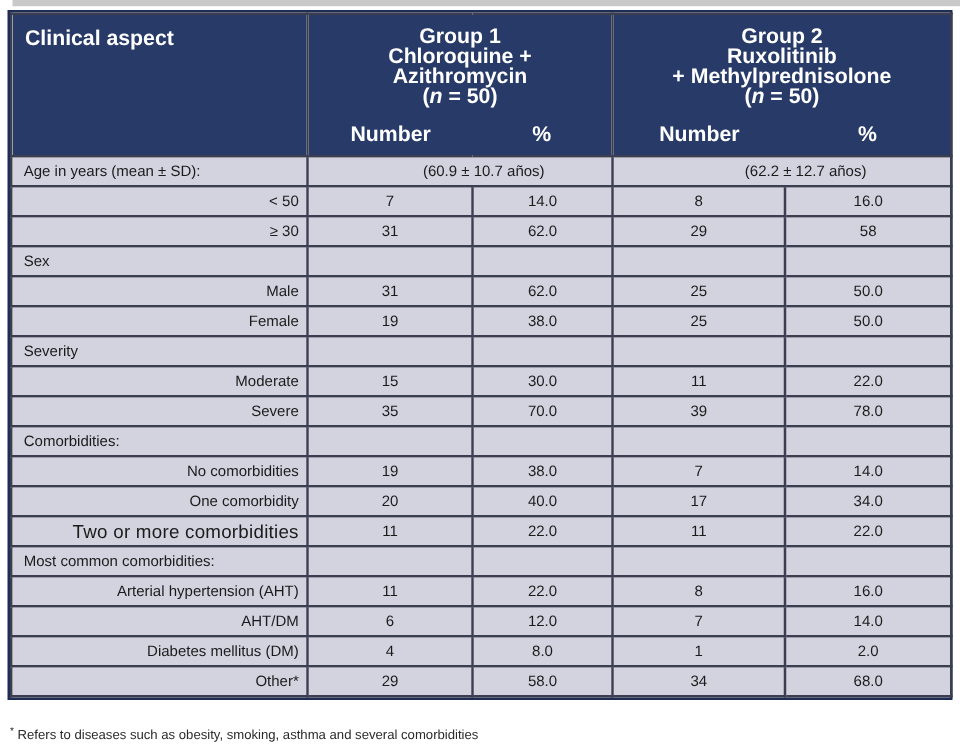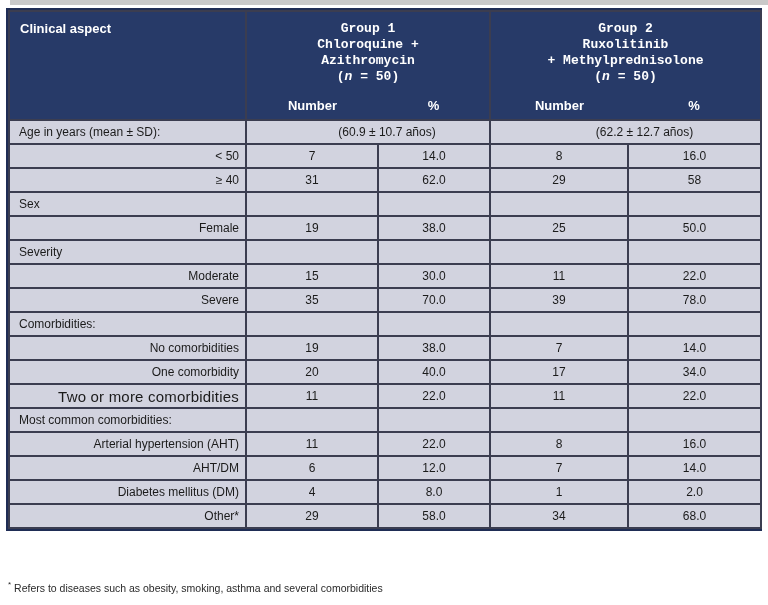--- a/index.html
+++ b/index.html
@@ -37,34 +37,33 @@
   }
   table.clinical th, table.clinical td {
     border: 2px solid var(--grid-line, #3b3d50);
     overflow: hidden;
     white-space: nowrap;
   }
   
   th {
     background: var(--header-bg, #273a68);
     color: #ffffff;
-    font-size: 13px;
+    font-size: 17px;
     font-weight: bold;
     vertical-align: top;
     padding: 0;
   }
   th.h-col1 {
     text-align: left;
     padding: 9px 10px;
   }
   .g-title {
     padding-top: 9px;
     text-align: center;
     line-height: 16px;
-    font-family: Liberation Mono, monospace;
   }
   .g-sub {
     display: flex;
     margin-top: 13px;
     padding-bottom: 6px;
     text-align: center;
   }
   .g1 .sub-number { flex: 132; }
   .g1 .sub-pct    { flex: 112; }
   .g2 .sub-number { flex: 138; }
@@ -148,32 +147,39 @@
             <td class="span2" colspan="2">(62.2 ± 12.7 años)</td>
           </tr>
           <tr>
             <td class="label indent">&lt; 50</td>
             <td class="val">7</td>
             <td class="val">14.0</td>
             <td class="val">8</td>
             <td class="val">16.0</td>
           </tr>
           <tr>
-            <td class="label indent">≥ 40</td>
+            <td class="label indent">≥ 30</td>
             <td class="val">31</td>
             <td class="val">62.0</td>
             <td class="val">29</td>
             <td class="val">58</td>
           </tr>
           <tr>
             <td class="label">Sex</td>
             <td class="val"></td>
             <td class="val"></td>
             <td class="val"></td>
             <td class="val"></td>
+          </tr>
+          <tr>
+            <td class="label indent">Male</td>
+            <td class="val">31</td>
+            <td class="val">62.0</td>
+            <td class="val">25</td>
+            <td class="val">50.0</td>
           </tr>
           <tr>
             <td class="label indent">Female</td>
             <td class="val">19</td>
             <td class="val">38.0</td>
             <td class="val">25</td>
             <td class="val">50.0</td>
           </tr>
           <tr>
             <td class="label">Severity</td>

